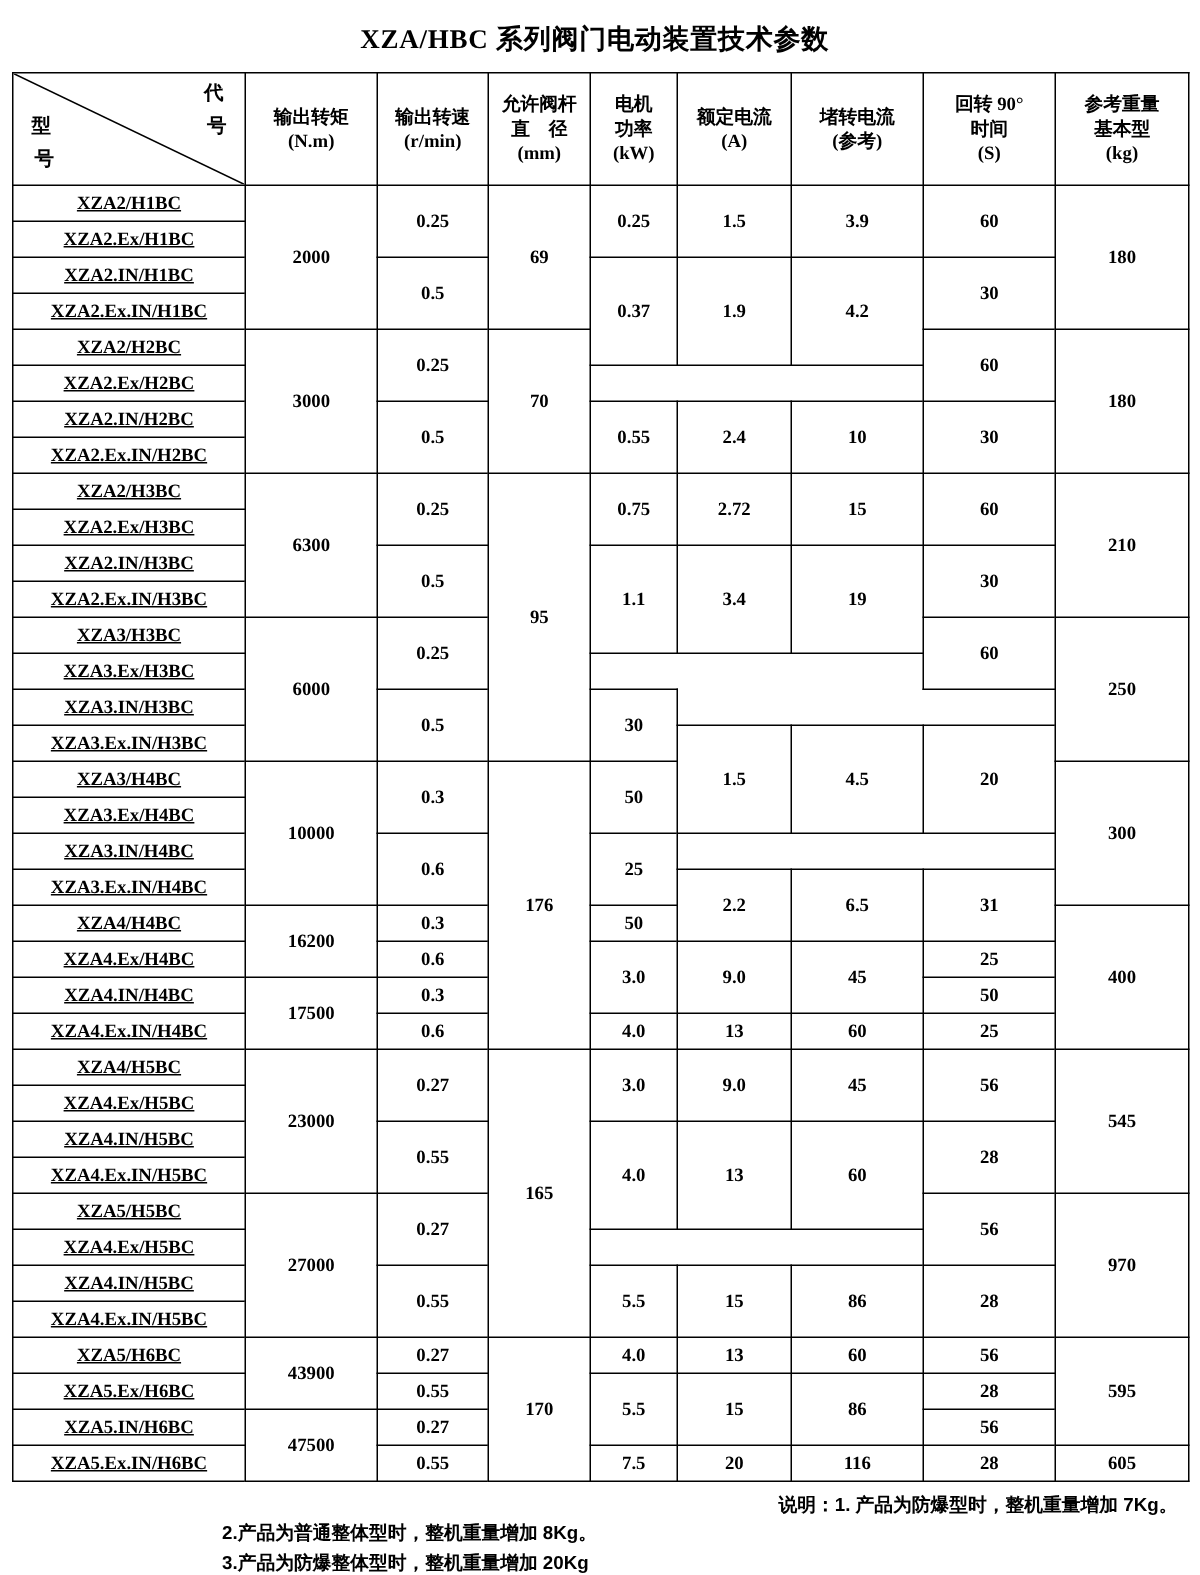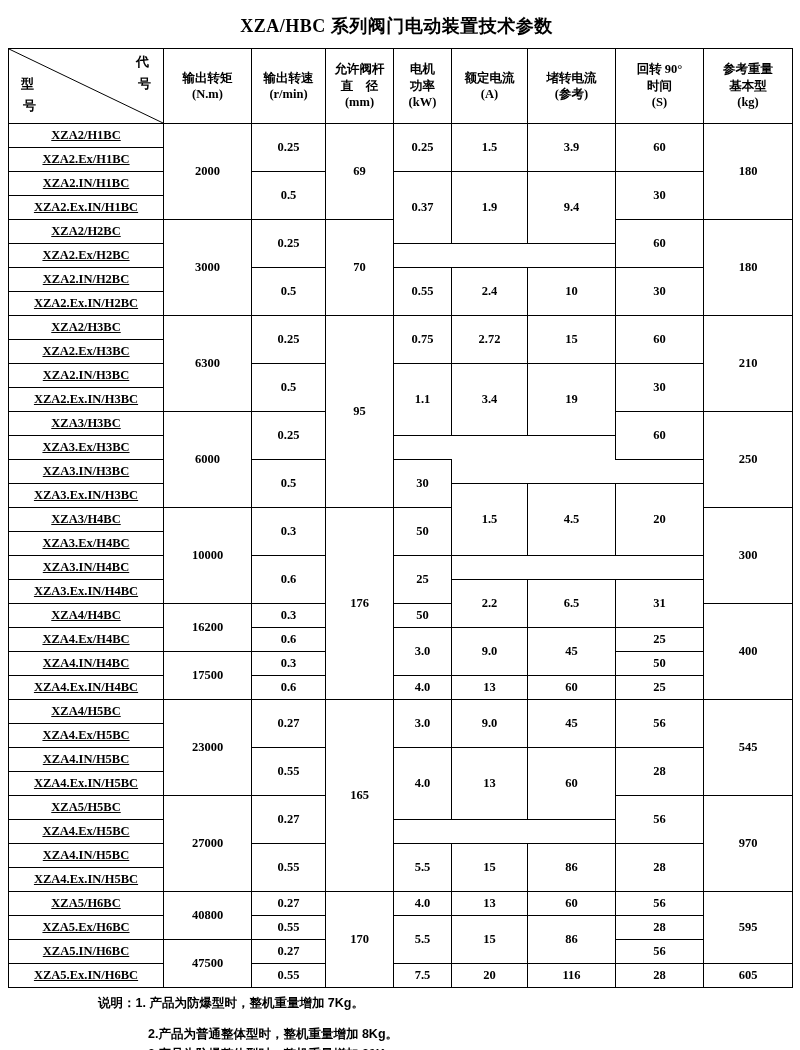--- a/index.html
+++ b/index.html
@@ -55,22 +55,22 @@
     text-decoration:underline;
   }
   td.num{font-size:13px;}
   .notes{
     margin:6px 0 0 0;
     font-size:12.5px;
     font-weight:bold;
     line-height:1.55;
     font-family:"Liberation Sans", sans-serif;
   }
-  .notes .n1{padding-left:90px;}
-  .notes .n2{padding-left:140px;margin-top:12px;}
+  .notes .n1{padding-left:90px;text-align:right;}
+  .notes .n2{padding-left:140px;}
   .notes .n3{padding-left:140px;}
 </style>
 </head>
 <body>
 
 <div class="page">
 
   <div class="title">XZA/HBC 系列阀门电动装置技术参数</div>
 
   <table class="spec">
@@ -148,21 +148,21 @@
       <td class="num" rowspan="4">180</td>
     </tr>
     <tr>
       <td class="model">XZA2.Ex/H1BC</td>
     </tr>
     <tr>
       <td class="model">XZA2.IN/H1BC</td>
       <td class="num" rowspan="2">0.5</td>
       <td class="num" rowspan="3">0.37</td>
       <td class="num" rowspan="3">1.9</td>
-      <td class="num" rowspan="3">9.4</td>
+      <td class="num" rowspan="3">4.2</td>
       <td class="num" rowspan="2">30</td>
     </tr>
     <tr>
       <td class="model">XZA2.Ex.IN/H1BC</td>
     </tr>
 
     <tr>
       <td class="model">XZA2/H2BC</td>
       <td class="num" rowspan="4">3000</td>
       <td class="num" rowspan="2">0.25</td>
@@ -329,21 +329,21 @@
       <td class="num" rowspan="2">15</td>
       <td class="num" rowspan="2">86</td>
       <td class="num" rowspan="2">28</td>
     </tr>
     <tr>
       <td class="model">XZA4.Ex.IN/H5BC</td>
     </tr>
 
     <tr>
       <td class="model">XZA5/H6BC</td>
-      <td class="num" rowspan="2">40800</td>
+      <td class="num" rowspan="2">43900</td>
       <td class="num">0.27</td>
       <td class="num" rowspan="4">170</td>
       <td class="num">4.0</td>
       <td class="num">13</td>
       <td class="num">60</td>
       <td class="num">56</td>
       <td class="num" rowspan="3">595</td>
     </tr>
     <tr>
       <td class="model">XZA5.Ex/H6BC</td>

